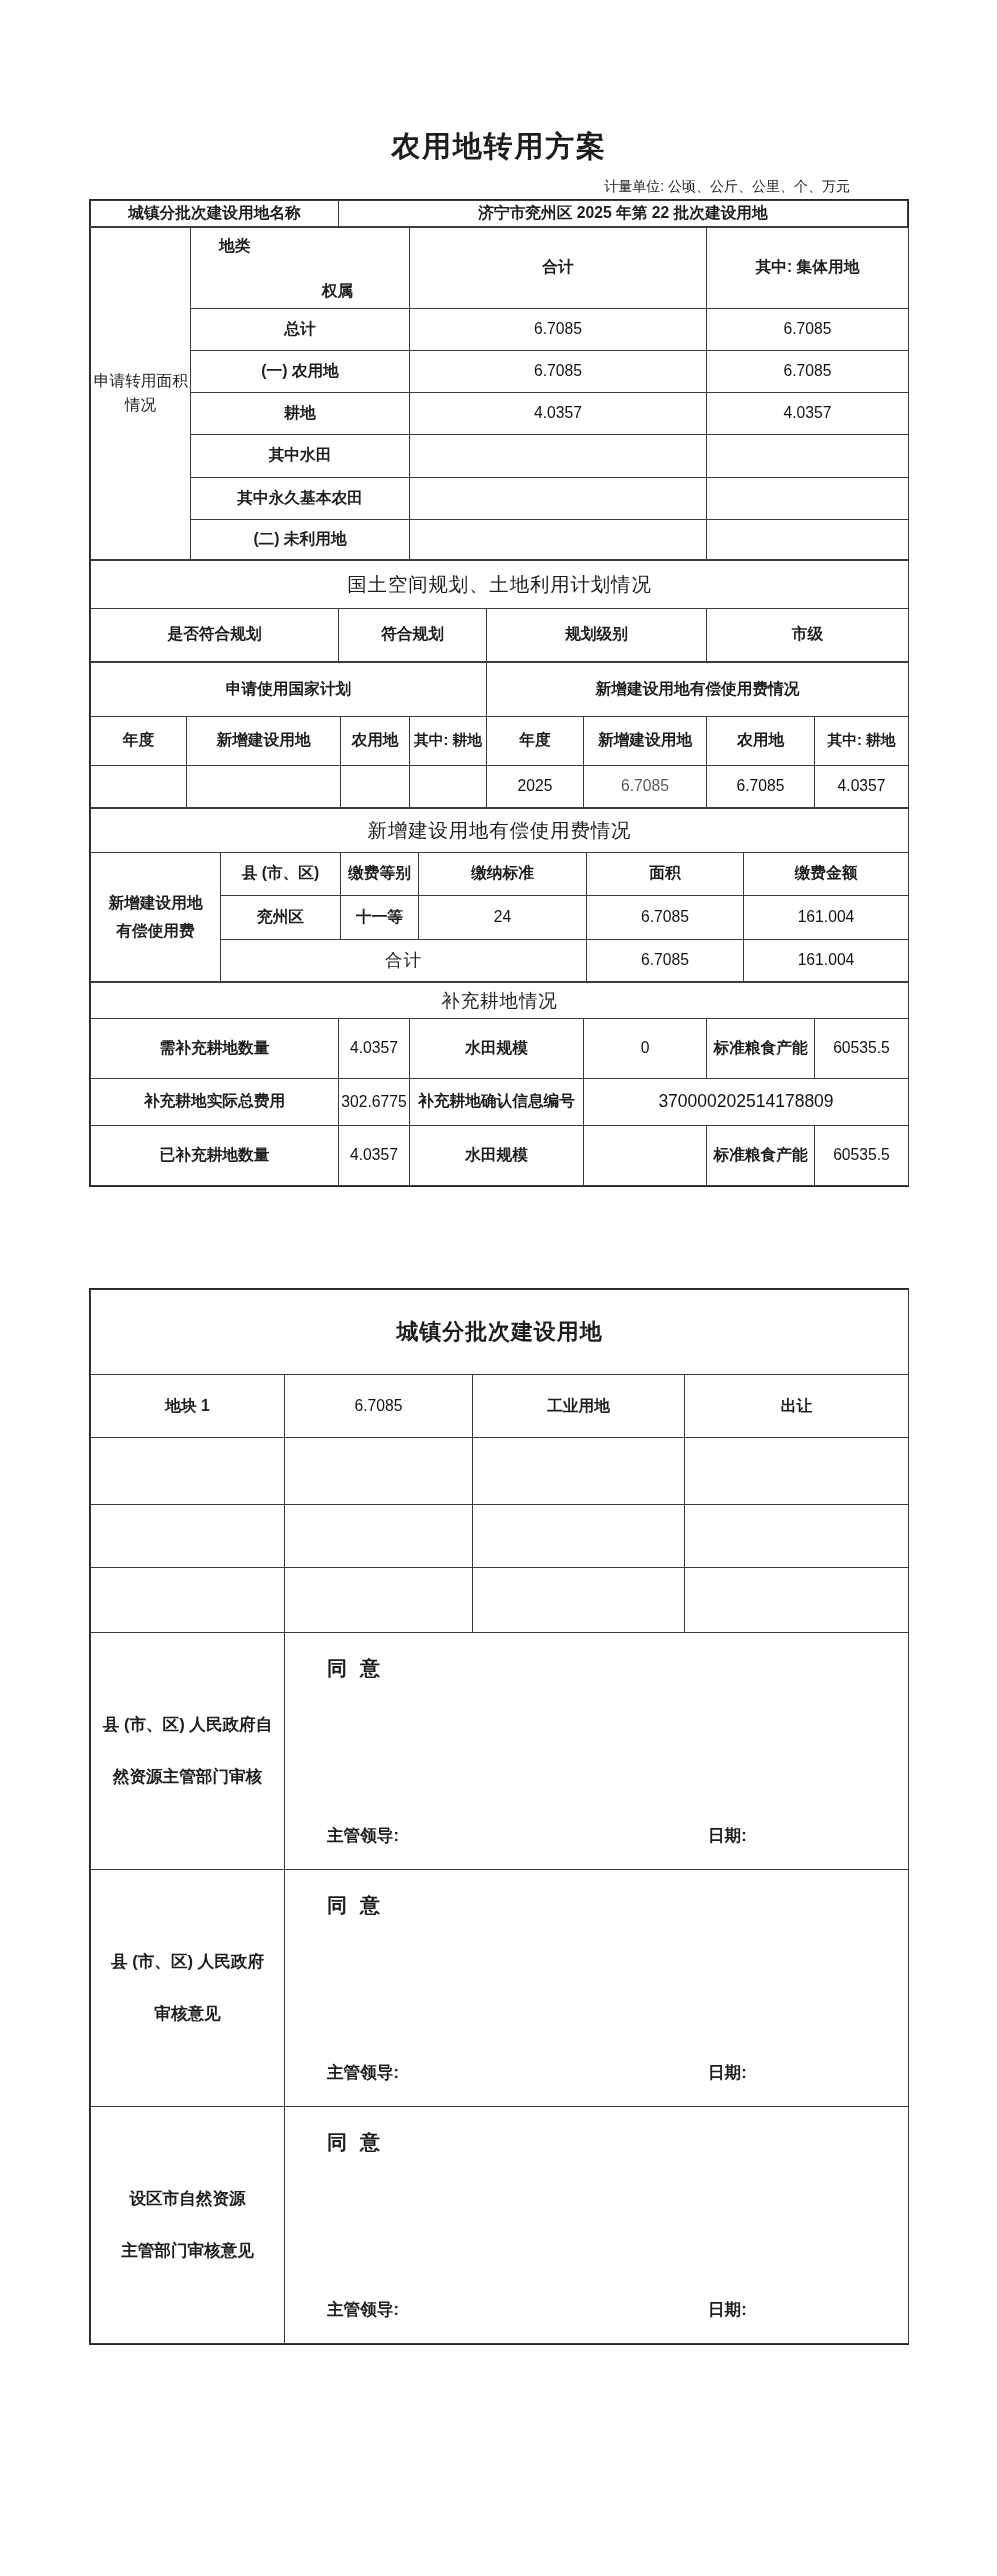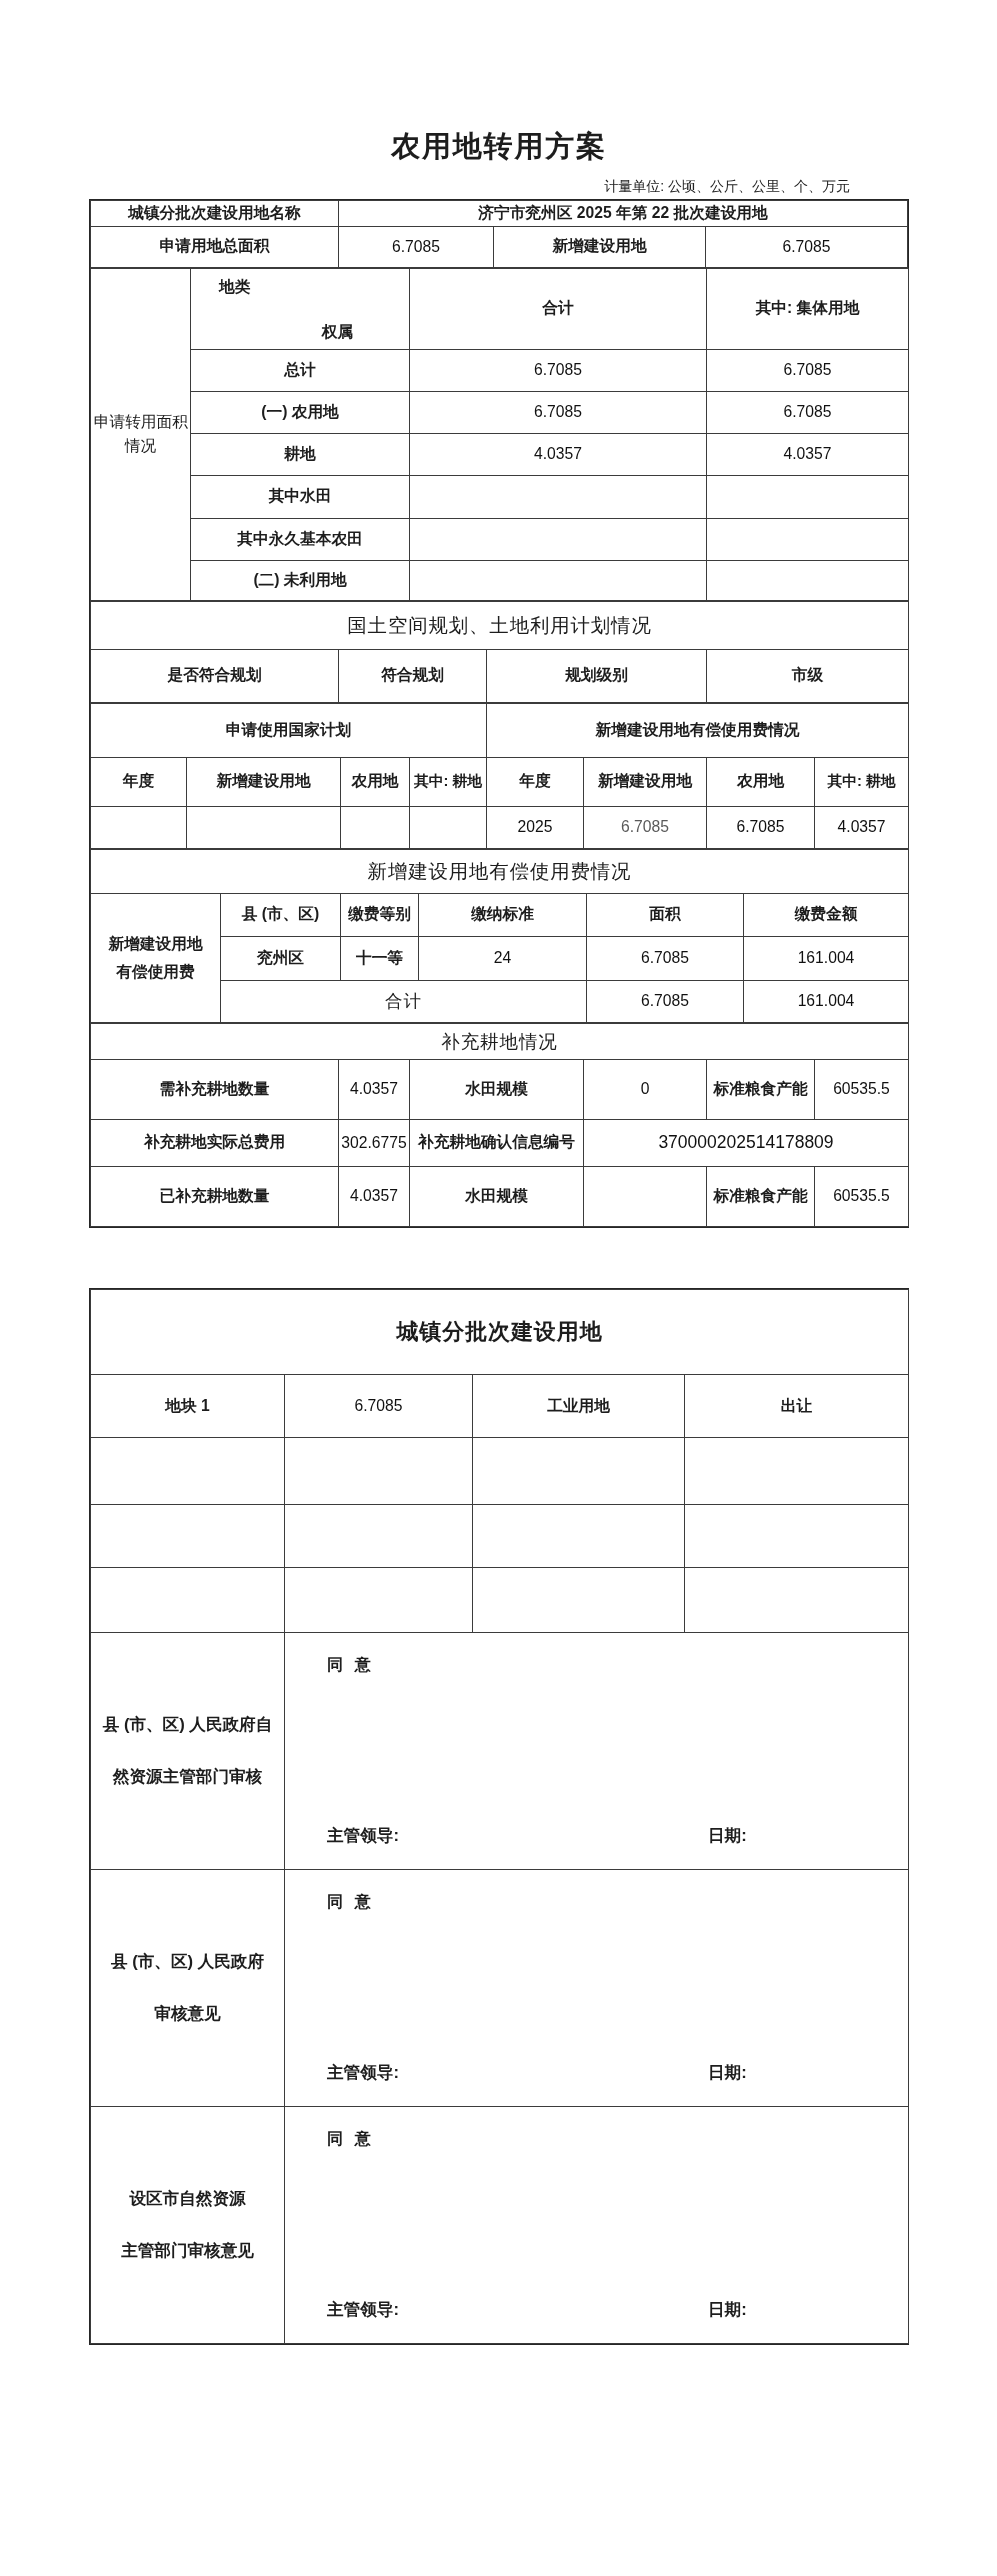--- a/index.html
+++ b/index.html
@@ -21,21 +21,21 @@
   .t2title{font-weight:700;font-size:22px;letter-spacing:0.9px;}
   .two-line span{display:block;line-height:24px;}
   .fee-side span{display:block;line-height:28px;}
   .diag-cell{position:relative;padding:0;}
   .diag-wrap{position:relative;width:100%;height:100%;}
   .diag-svg{position:absolute;left:0;top:0;width:100%;height:100%;}
   .diag-top{position:absolute;top:13px;left:60%;font-weight:700;}
   .diag-bottom{position:absolute;bottom:11px;left:28px;font-weight:700;}
   .appr-label span{display:block;line-height:52px;font-weight:700;font-size:16.6px;}
   .appr-content{position:relative;text-align:left;vertical-align:top;padding:0;}
-  .agree{position:absolute;top:22px;left:42px;font-size:16px;font-weight:700;letter-spacing:3.7px;}
+  .agree{position:absolute;top:22px;left:42px;font-size:20px;font-weight:700;letter-spacing:3.7px;}
   .leader{position:absolute;bottom:22px;left:42px;font-size:16.6px;font-weight:700;}
   .date{position:absolute;bottom:22px;left:423px;font-size:16.6px;font-weight:700;}
   .subhead-sm{font-size:14.8px;}
 </style>
 </head>
 <body>
 
 <div class="page">
 
   <div class="doc-title">农用地转用方案</div>
@@ -47,26 +47,20 @@
       <colgroup>
           <col style="width:248px">
           <col style="width:155px">
           <col style="width:212px">
           <col style="width:202px">
         </colgroup>
       <tbody>
           <tr style="height:22px">
         <td class="lbl">城镇分批次建设用地名称</td>
         <td class="lbl" colspan="3">济宁市兖州区 2025 年第 22 批次建设用地</td>
-      </tr>
-      <tr style="height:41px">
-        <td class="lbl">申请用地总面积</td>
-        <td class="num">6.7085</td>
-        <td class="lbl">新增建设用地</td>
-        <td class="num">6.7085</td>
       </tr>
     </tbody>
       </table>
 
     <table>
       <colgroup>
           <col style="width:100px">
           <col style="width:219px">
           <col style="width:297px">
           <col style="width:202px">

